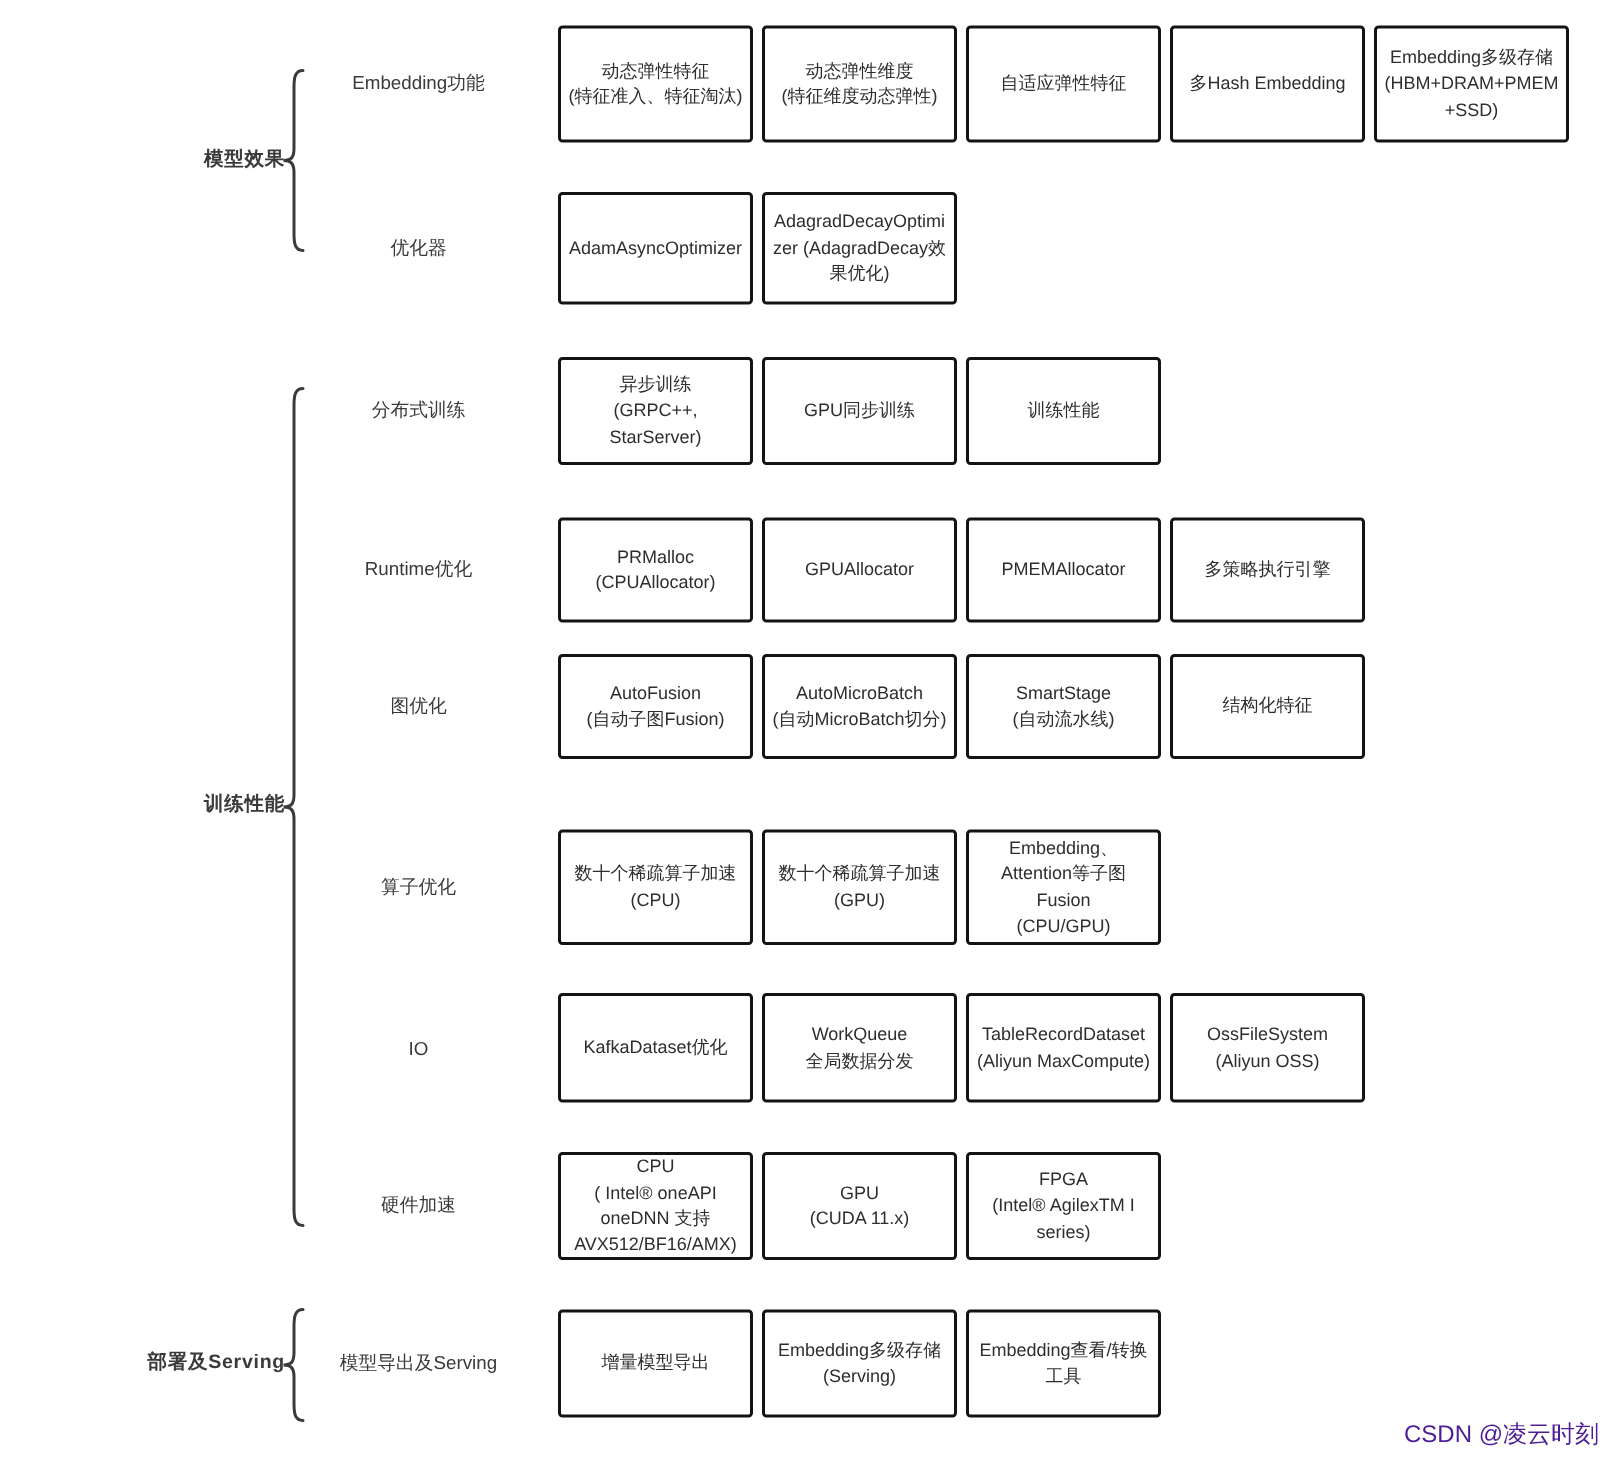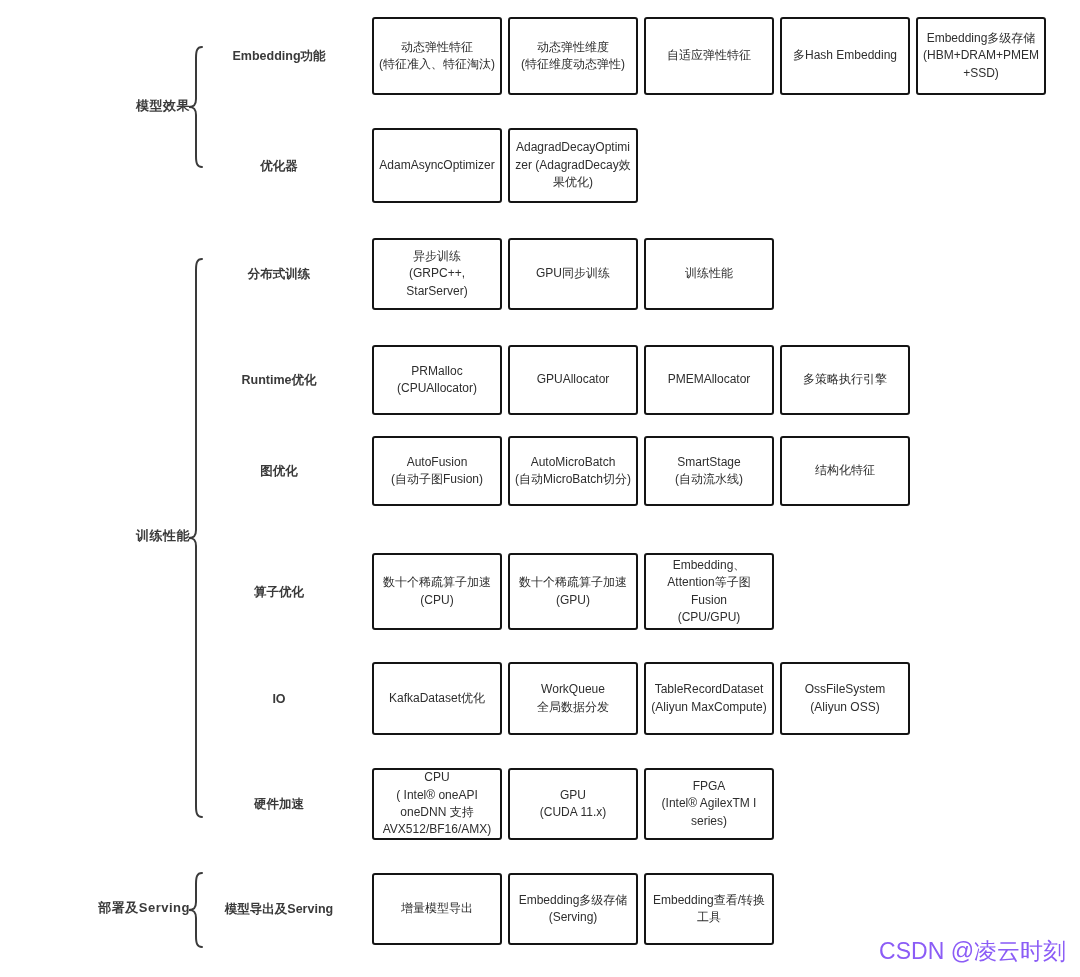--- a/index.html
+++ b/index.html
@@ -11,21 +11,21 @@
   .group-label{
     position:absolute;left:38px;width:152px;text-align:right;
     font-size:13px;font-weight:bold;color:#3a3a3a;letter-spacing:.5px;
   }
   .brace{position:absolute;left:188px;width:16px;}
   .brace path{stroke:#3a3a3a;stroke-width:2;fill:none;stroke-linecap:round;}
   .row{position:absolute;left:0;width:1080px;}
   .sub-label{
     position:absolute;left:196px;width:166px;top:50%;
     transform:translateY(-50%);text-align:center;
-    font-size:12.5px;font-weight:bold;color:#3a3a3a;
+    font-size:12.5px;font-weight:normal;color:#3a3a3a;
   }
   .boxes{position:absolute;left:372px;top:0;bottom:0;display:flex;gap:6px;}
   .box{
     box-sizing:border-box;width:130px;height:100%;
     border:2px solid #141414;border-radius:3px;background:#fff;
     display:flex;align-items:center;justify-content:center;
     text-align:center;font-size:12px;line-height:1.45;color:#2e2e2e;
     padding:2px 5px;white-space:pre-line;overflow-wrap:anywhere;
   }
   .r1{top:17px;height:78px;}
@@ -38,21 +38,21 @@
   .r8{top:768px;height:72px;}
   .r9{top:873px;height:72px;}
   .g1{top:97px;}
   .g2{top:527px;}
   .g3{top:899px;}
   .b1{top:46px;height:122px;}
   .b2{top:258px;height:560px;}
   .b3{top:872px;height:76px;}
   .watermark{
     position:absolute;right:14px;bottom:10px;
-    font-size:23px;color:#8b5cf6;
+    font-size:16px;color:#4c1d95;
   }
 </style>
 </head>
 <body>
 
 <div class="canvas">
 
   <div class="group-label g1">模型效果</div>
   <div class="group-label g2">训练性能</div>
   <div class="group-label g3">部署及Serving</div>

